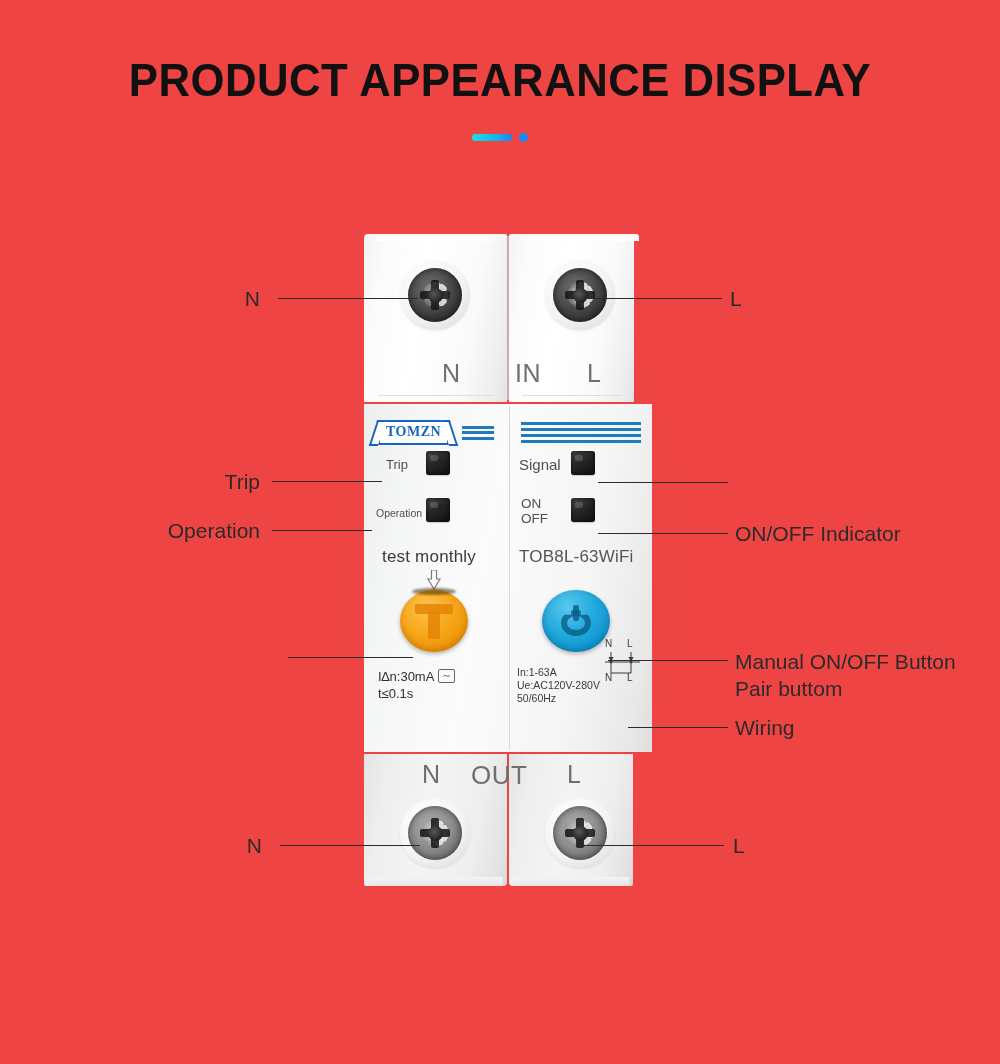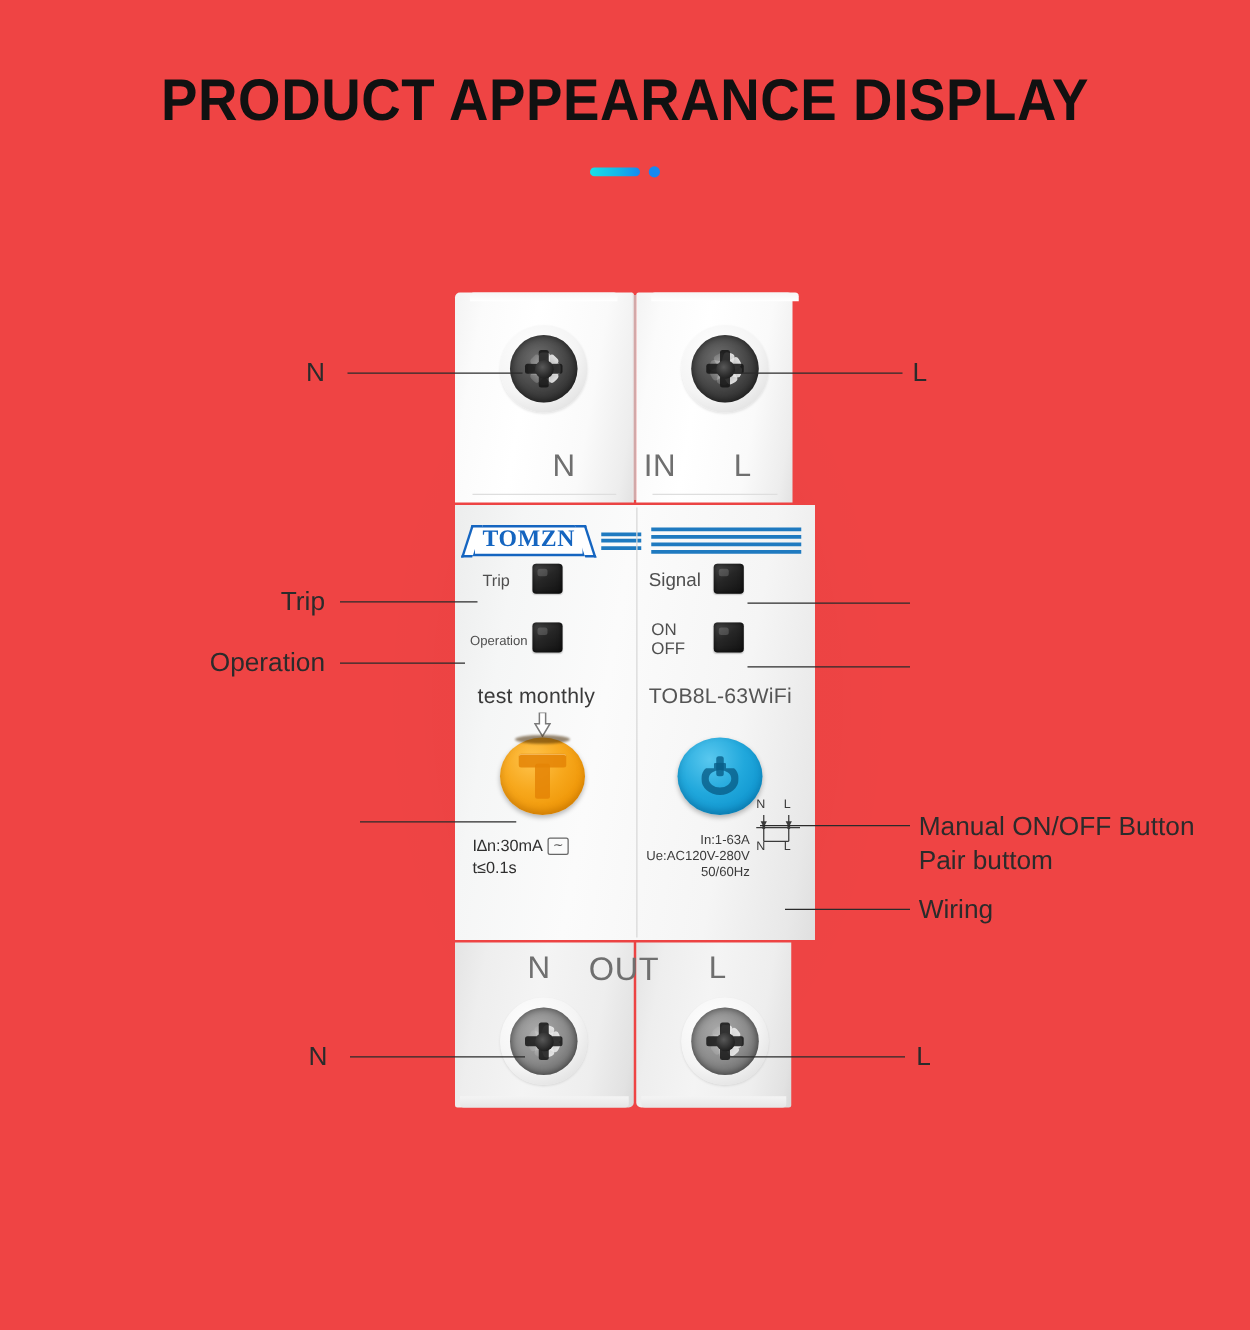--- a/index.html
+++ b/index.html
@@ -161,21 +161,21 @@
   .logo-wrap {
     position:absolute; left:14px; top:16px;
     display:flex; align-items:center; gap:5px;
   }
   .logo-badge {
     position: relative;
     border: 2.5px solid #1565c0;
     color: #1565c0;
     font-family: "Liberation Serif", serif;
     font-weight: 700;
-    font-size: 19px;
+    font-size: 14px;
     letter-spacing: 0.5px;
     padding: 0px 6px 1px 6px;
     line-height: 20px;
     background: #ffffff;
   }
   .logo-badge::before, .logo-badge::after {
     content:""; position:absolute; top:-2.5px; bottom:-2.5px; width:7px;
     border:2.5px solid #1565c0; background:#ffffff;
   }
   .logo-badge::before { left:-7px; border-right:none; transform: skewX(-18deg); }
@@ -274,21 +274,21 @@
     position:absolute; left:12px; top:-1px; width:6px; height:16px;
     background: rgba(8,92,135,.80); border-radius:2px;
   }
 
   
   .spec {
     position:absolute;
     font-size:13px; color:#2f2f2f; line-height:17px;
     letter-spacing:0;
   }
-  .spec.small { font-size:10.5px; line-height:13px; color:#3b3b3b;text-align:right; }
+  .spec.small { font-size:10.5px; line-height:13px; color:#3b3b3b; }
   .ac-box {
     display:inline-block; border:1.2px solid #666; border-radius:2px;
     padding:0 3px; font-size:10px; line-height:12px; vertical-align:2px;
     margin-left:4px; color:#555;
   }
 
   
   .wiring {
     position:absolute; left:236px; top:236px; width:48px; height:46px;
     font-size:10px; color:#3a3a3a;
@@ -523,20 +523,21 @@
   <div class="lead" style="left:288px; top:657px; width:125px;"></div>
 
   <div class="callout lt" style="left:212px; top:833px; width:50px;">N</div>
   <div class="lead" style="left:280px; top:845px; width:140px;"></div>
 
   <div class="callout rt" style="left:730px; top:286px; width:50px;">L</div>
   <div class="lead" style="left:584px; top:298px; width:138px;"></div>
 
   <div class="lead" style="left:598px; top:482px; width:130px;"></div>
 
+  <div class="callout rt" style="left:735px; top:521px; width:240px;">ON/OFF Indicator</div>
   <div class="lead" style="left:598px; top:533px; width:130px;"></div>
 
   <div class="callout rt" style="left:735px; top:648px; width:265px; line-height:27px;">Manual ON/OFF Button
 Pair buttom</div>
   <div class="lead" style="left:608px; top:660px; width:120px;"></div>
 
   <div class="callout rt" style="left:735px; top:715px; width:120px;">Wiring</div>
   <div class="lead" style="left:628px; top:727px; width:100px;"></div>
 
   <div class="callout rt" style="left:733px; top:833px; width:50px;">L</div>

